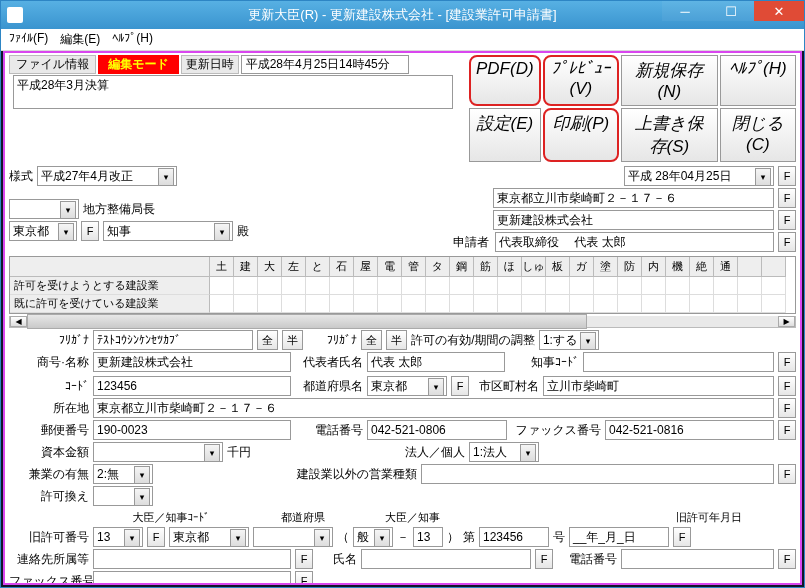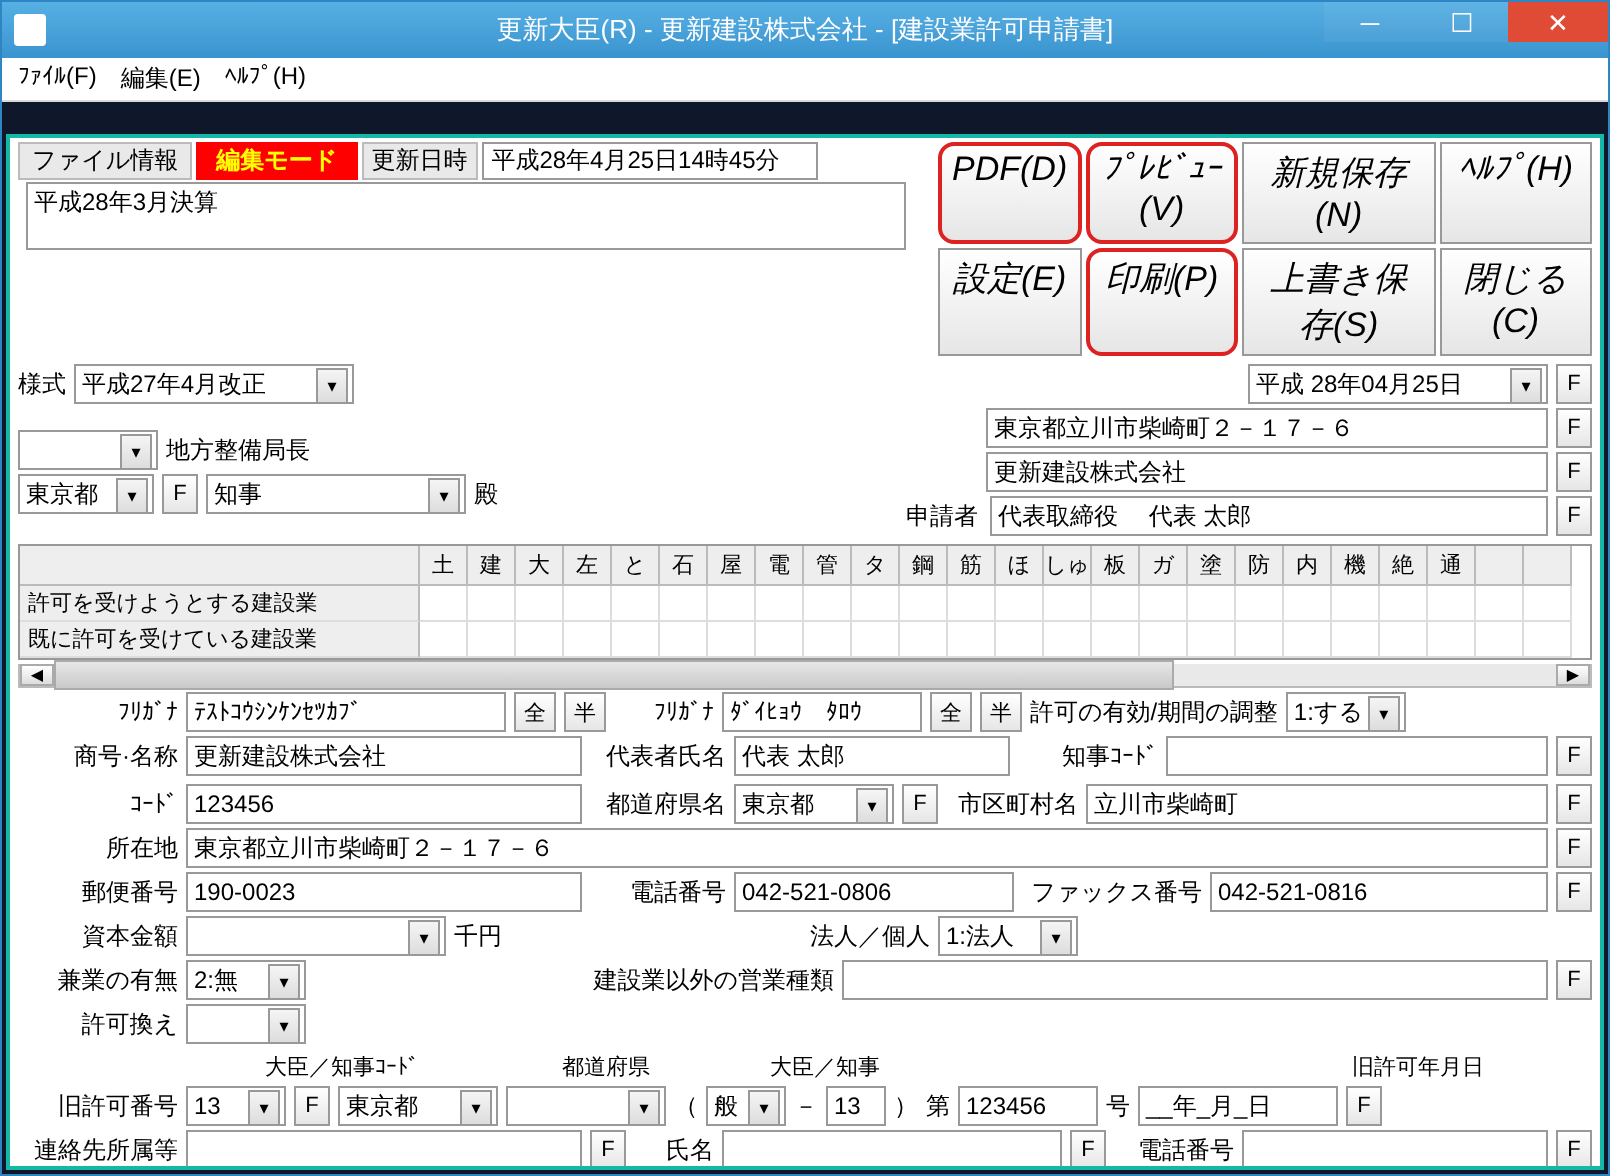--- a/index.html
+++ b/index.html
@@ -53,22 +53,22 @@
     display:flex;
     gap:12px;
     padding:2px 8px;
     border-bottom:1px solid #dadada;
     font-size:12px;
     background:#fff;
   }
   .menubar span { cursor:pointer; }
   .content {
     flex:1;
-    border:2px solid #14b8a6;
-    margin:16px 2px 2px 2px;
+    border:2px solid #d946ef;
+    margin:0 2px 2px 2px;
     overflow:hidden;
     background:#fff;
     display:flex;
     flex-direction:column;
   }
   .toprow {
     display:flex;
     align-items:flex-start;
     padding:2px 4px;
     gap:4px;
@@ -400,21 +400,20 @@
         <div class="thumb"></div>
         <div class="r">▶</div>
       </div>
 
       <div class="row">
         <span class="lbl" style="width:80px">ﾌﾘｶﾞﾅ</span>
         <div class="inp" style="width:160px">ﾃｽﾄｺｳｼﾝｹﾝｾﾂｶﾌﾞ</div>
         <div class="sbtn">全</div>
         <div class="sbtn">半</div>
         <span class="lbl" style="width:50px">ﾌﾘｶﾞﾅ</span>
-        <div class="inp" style="width:100px">ﾀﾞｲﾋｮｳ　ﾀﾛｳ</div>
         <div class="sbtn">全</div>
         <div class="sbtn">半</div>
         <span class="lbl">許可の有効/期間の調整</span>
         <div class="combo" style="width:60px">1:する</div>
       </div>
 
       <div class="row">
         <span class="lbl" style="width:80px">商号·名称</span>
         <div class="inp" style="width:198px">更新建設株式会社</div>
         <span class="lbl" style="width:68px">代表者氏名</span>

